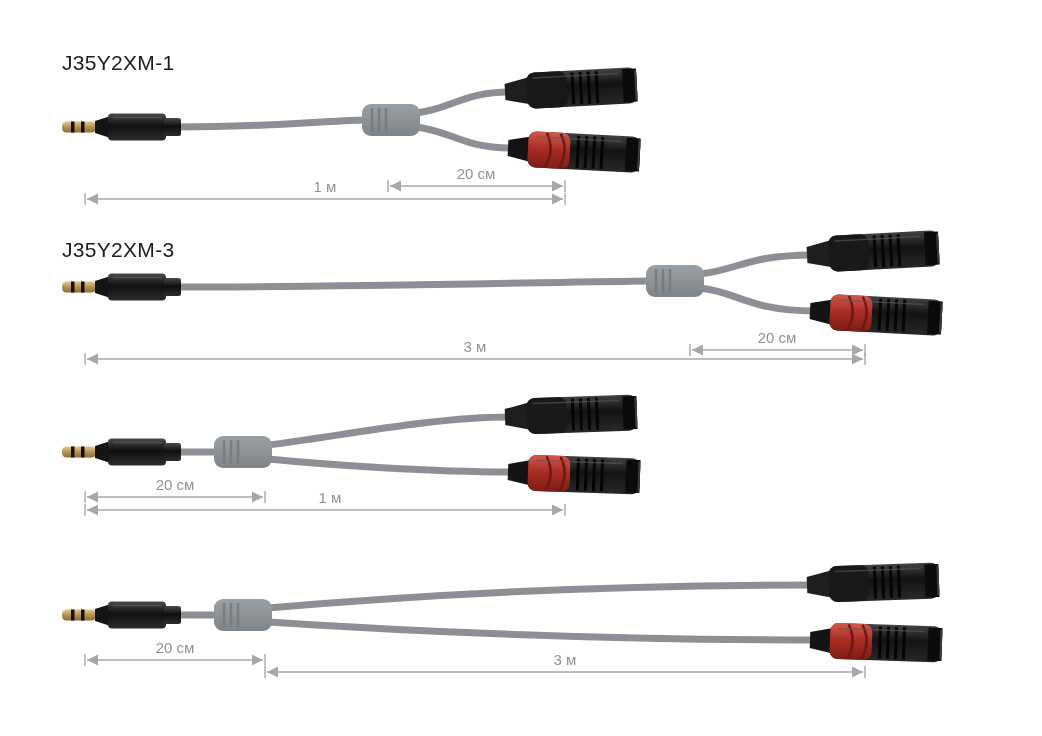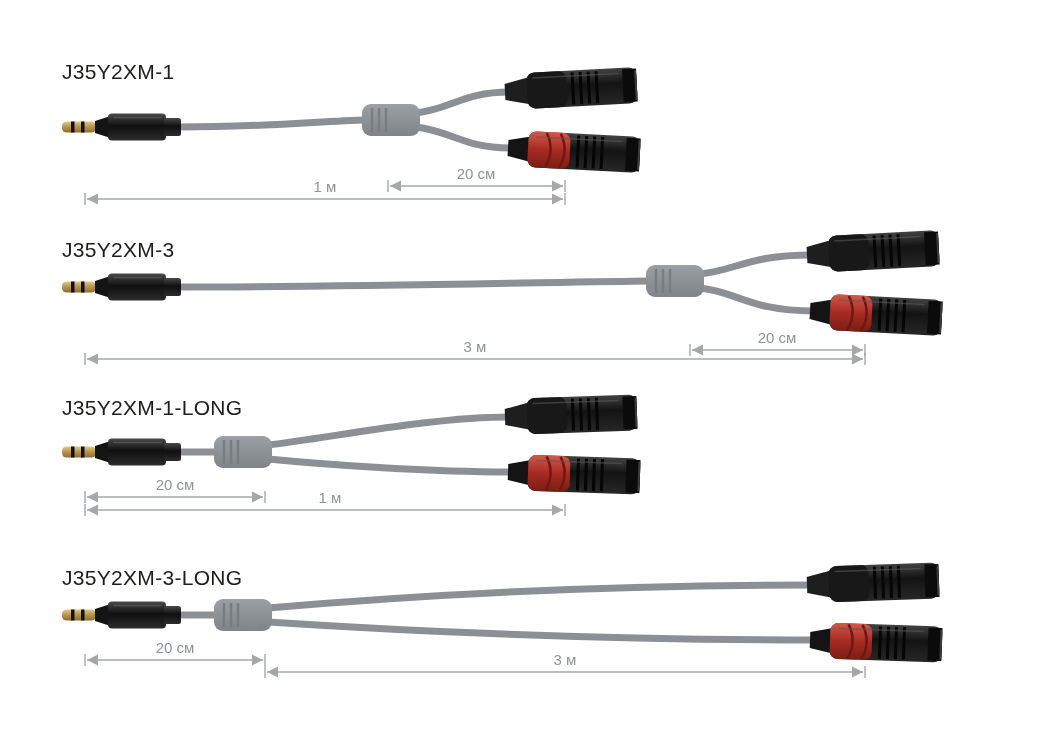--- a/index.html
+++ b/index.html
@@ -18,24 +18,22 @@
   .dim-text {
     fill:#8e9397; font-size:15px; text-anchor:middle;
     font-family:"Liberation Sans", sans-serif;
   }
 </style>
 </head>
 <body>
 
 <div class="page">
 
-  <div class="product-title" style="top:60px">J35Y2XM-1</div>
+  <div class="product-title" style="top:51px">J35Y2XM-1</div>
   <div class="product-title" style="top:238px">J35Y2XM-3</div>
-  <div class="product-title" style="top:396px">J35Y2XM-1-LONG</div>
-  <div class="product-title" style="top:566px">J35Y2XM-3-LONG</div>
 
   <svg class="canvas" width="1042" height="736" viewBox="0 0 1042 736">
     <defs>
       <linearGradient id="gJack" x1="0" y1="0" x2="0" y2="1">
         <stop offset="0" stop-color="#4a4a4a"></stop>
         <stop offset="0.45" stop-color="#0f0f0f"></stop>
         <stop offset="1" stop-color="#2c2c2c"></stop>
       </linearGradient>
       <linearGradient id="gGold" x1="0" y1="0" x2="0" y2="1">
         <stop offset="0" stop-color="#e4c98f"></stop>

